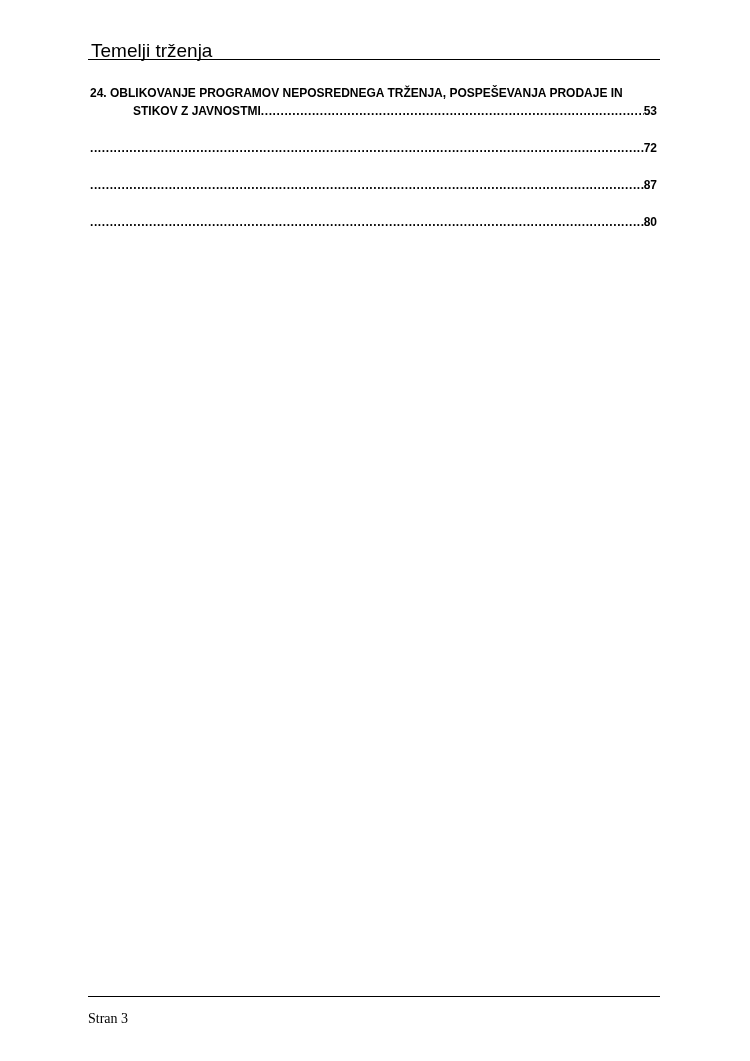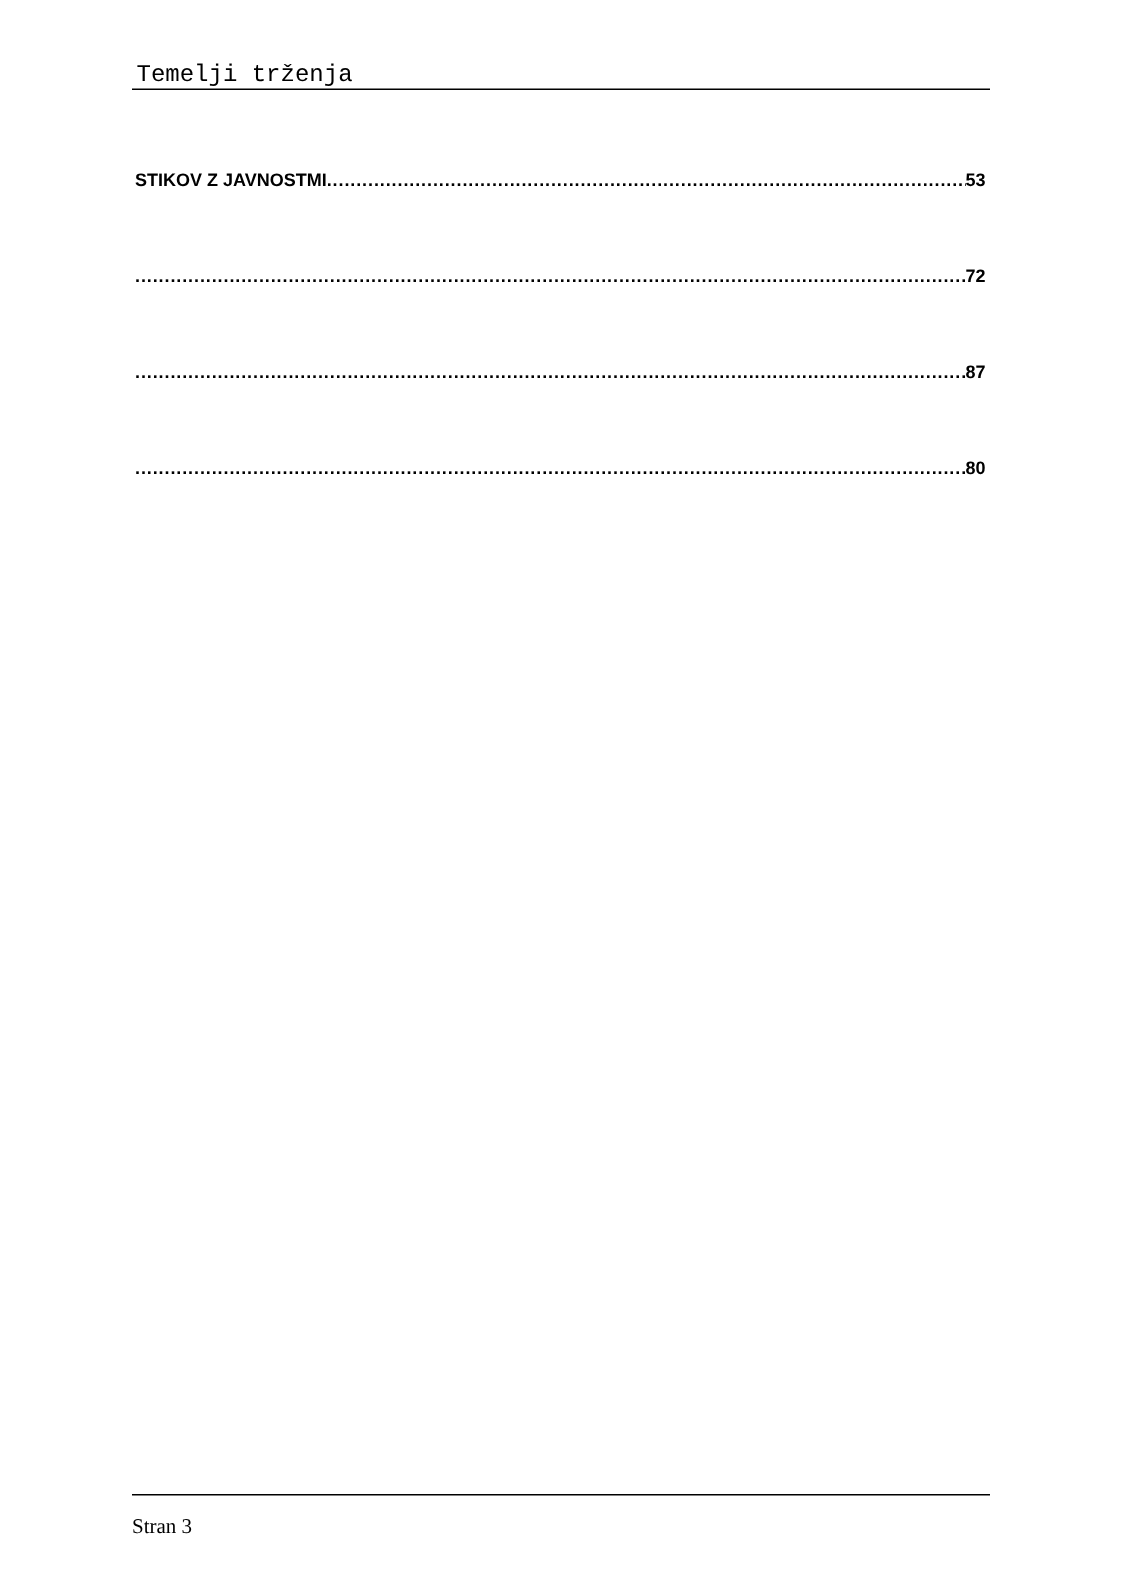--- a/index.html
+++ b/index.html
@@ -16,22 +16,22 @@
     overflow: hidden;
   }
   
   .page-header {
     position: absolute;
     top: 43px;
     left: 88px;
     width: 572px;
     border-bottom: 1px solid #000000;
     padding-bottom: 1px;
-    font-family: Liberation Mono, monospace;
-    font-size: 16px;
+    font-family: Liberation Sans, sans-serif;
+    font-size: 19px;
     line-height: 15px;
   }
   .header-title {
     display: inline-block;
     margin-left: 3px;
   }
   
   .toc {
     position: absolute;
     top: 84px;
@@ -48,31 +48,31 @@
   .toc-line {
     white-space: nowrap;
   }
   .toc-line-last {
     display: flex;
     align-items: baseline;
   }
   .toc-title {
     flex: 0 0 auto;
     white-space: pre;
+    margin-left: 43px;
   }
   .toc-leader {
     flex: 1 1 auto;
     min-width: 0;
     overflow: hidden;
     white-space: nowrap;
     letter-spacing: 0.6px;
   }
   .toc-page-num {
     flex: 0 0 auto;
-    margin-top: 27px;
   }
   
   .page-footer {
     position: absolute;
     top: 996px;
     left: 88px;
     width: 572px;
     border-top: 1px solid #000000;
     padding-top: 14px;
     text-align: left;
@@ -85,20 +85,21 @@
 <body>
 
 <div class="page">
 
   <div class="page-header">
     <span class="header-title">Temelji trženja</span>
   </div>
 
   <div class="toc" id="toc">
       <div class="toc-entry">
+        <div class="toc-line">24. OBLIKOVANJE PROGRAMOV NEPOSREDNEGA TRŽENJA, POSPEŠEVANJA PRODAJE IN</div>
         <div class="toc-line-last">
           <span class="toc-title">STIKOV Z JAVNOSTMI</span>
           <span class="toc-leader">............................................................................................................................................................................................................................................................................................................</span>
           <span class="toc-page-num">53</span>
         </div>
       </div>
       <div class="toc-entry">
         <div class="toc-line-last">
           <span class="toc-leader">............................................................................................................................................................................................................................................................................................................</span>
           <span class="toc-page-num">72</span>

